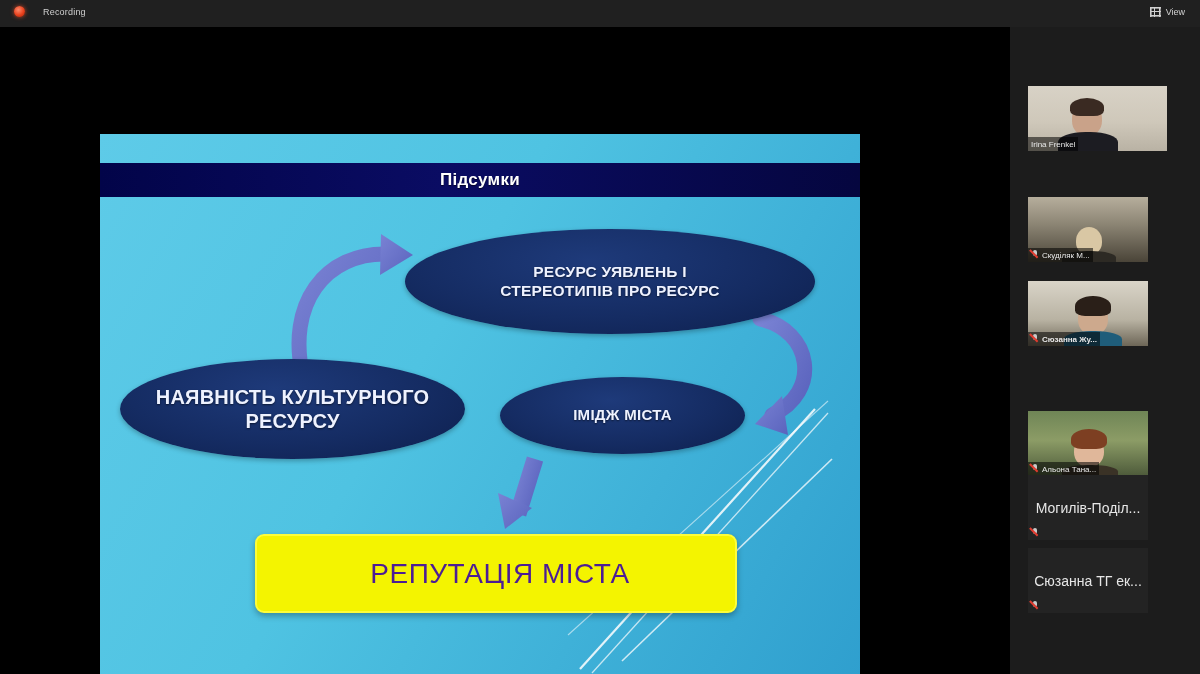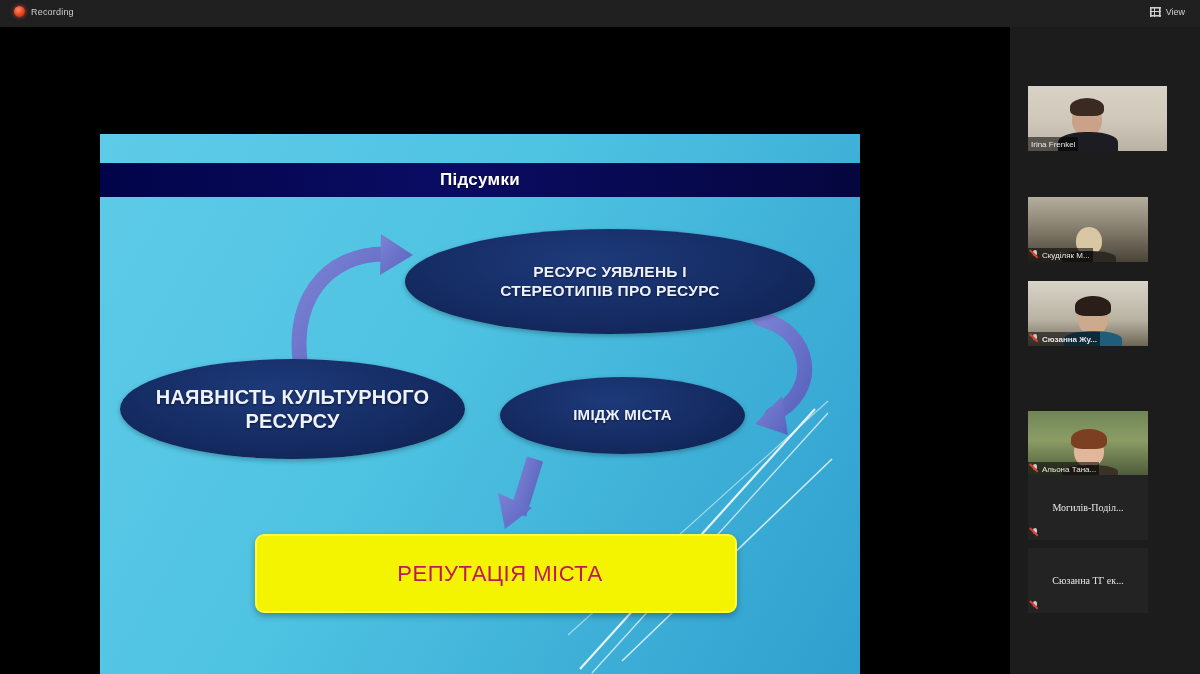--- a/index.html
+++ b/index.html
@@ -3,21 +3,21 @@
 <meta charset="utf-8">
 <style>
   html,body{margin:0;padding:0;background:#1a1a1a;}
   body{width:1200px;height:674px;overflow:hidden;
        font-family:"Liberation Sans","DejaVu Sans",sans-serif;}
 
   #app{position:relative;width:1200px;height:674px;background:#1c1c1c;}
 
   
   .topbar{position:absolute;left:0;top:0;width:1200px;height:27px;background:#202020;}
-  .rec{position:absolute;left:14px;top:6px;display:flex;align-items:center;gap:6px;}
+  .rec{position:absolute;left:14px;top:6px;display:flex;align-items:center;gap:18px;}
   .rec-dot{width:11px;height:11px;border-radius:50%;
       background:radial-gradient(circle at 40% 35%,#ff8a6b 0%,#e8401c 55%,#9c2208 100%);
       box-shadow:0 0 4px rgba(255,80,40,.75);}
   .rec-label{color:#cfcfcf;font-size:9px;letter-spacing:.2px;}
   .viewbtn{position:absolute;right:10px;top:5px;display:flex;align-items:center;gap:5px;
       padding:2px 5px;border-radius:3px;text-align:center;}
   .grid-ico{display:inline-block;width:11px;height:10px;
       background:
         linear-gradient(#cfcfcf,#cfcfcf) 0 0/100% 1.6px no-repeat,
         linear-gradient(#cfcfcf,#cfcfcf) 0 0/1.6px 100% no-repeat,
@@ -56,40 +56,40 @@
   #ell-resource{left:20px;top:225px;width:345px;height:100px;}
   #ell-resource span{font-size:20px;letter-spacing:.2px;}
   #ell-image{left:400px;top:243px;width:245px;height:77px;}
   #ell-image span{font-size:15px;letter-spacing:.3px;}
 
   
   .repbox{position:absolute;left:155px;top:400px;width:478px;height:75px;
       background:#f4f400;border:2px solid #fdfd3a;border-radius:9px;
       display:flex;align-items:center;justify-content:center;
       box-shadow:0 3px 6px rgba(0,0,0,.3);}
-  .repbox span{color:#be185d;font-size:22px;letter-spacing:.5px;margin-left:8px;}
+  .repbox span{color:#4c1d95;font-size:28px;letter-spacing:.5px;margin-left:8px;}
 
   .arrow-layer{position:absolute;left:0;top:0;width:760px;height:545px;pointer-events:none;}
 
   
   .rail{position:absolute;right:0;top:27px;width:190px;height:647px;background:#1c1c1c;}
   .tile{position:absolute;left:18px;width:120px;height:65px;background:#111;overflow:hidden;}
   .tile.active{outline:2px solid #d6e84f;outline-offset:-2px;}
   .namebar{position:absolute;left:0;bottom:0;height:14px;display:flex;align-items:center;
       gap:3px;padding:0 3px;background:rgba(0,0,0,.55);max-width:100%;}
   .namebar .nm{color:#e9e9e9;font-size:8px;white-space:nowrap;overflow:hidden;
       text-overflow:ellipsis;max-width:104px;}
   .mic-mute{width:8px;height:10px;flex:0 0 auto;position:relative;}
   .mic-mute::before{content:"";position:absolute;left:2px;top:0;width:4px;height:6px;
       border-radius:2px;background:#c9c9c9;}
   .mic-mute::after{content:"";position:absolute;left:-1px;top:-1px;width:11px;height:1.6px;
       background:#e03b2f;transform:rotate(45deg);transform-origin:left center;}
   .tile.novideo{background:#232323;display:flex;align-items:center;justify-content:center;}
-  .tile.novideo .nm-center{color:#e6e6e6;font-size:10px;white-space:nowrap;
-      overflow:hidden;text-overflow:ellipsis;max-width:110px;font-family:Liberation Serif, serif;}
+  .tile.novideo .nm-center{color:#e6e6e6;font-size:14px;white-space:nowrap;
+      overflow:hidden;text-overflow:ellipsis;max-width:110px;}
 
   
   .scene{position:absolute;inset:0;}
   .s1{background:linear-gradient(180deg,#d8d2c6 0%,#cfc8ba 55%,#b9b2a4 100%);}
   .s2{background:linear-gradient(180deg,#b6ae9c 0%,#8e8776 40%,#4a4438 100%);}
   .s3{background:linear-gradient(180deg,#d9d4c8 0%,#b8b2a2 60%,#6d6657 100%);}
   .s4{background:linear-gradient(90deg,#2a4d8f 0%,#3f63a8 30%,#7a3b3b 62%,#63303a 100%);}
   .s5{background:linear-gradient(180deg,#6f8556 0%,#8c9c66 45%,#4d5a3a 100%);}
   .head{position:absolute;border-radius:50% 50% 45% 45%;}
   .body{position:absolute;border-radius:46% 46% 0 0;}

